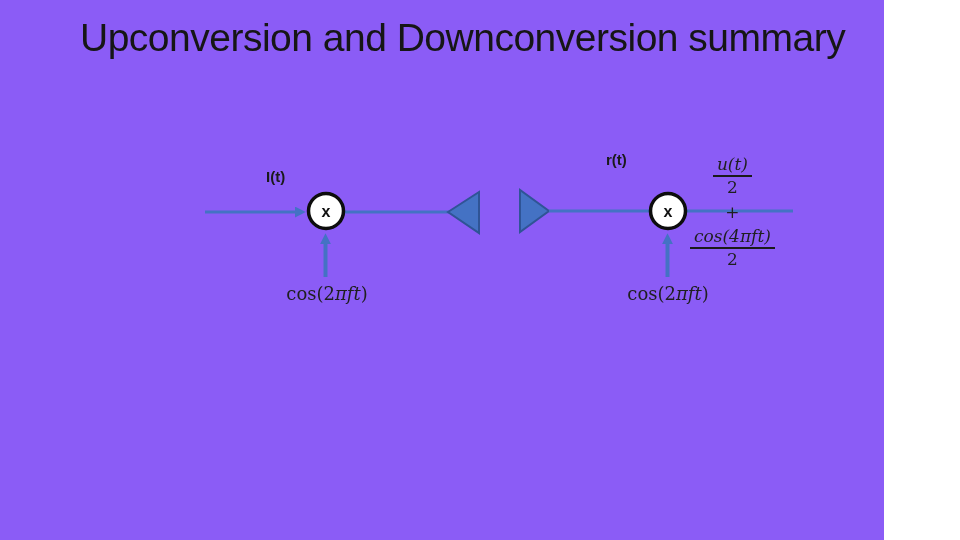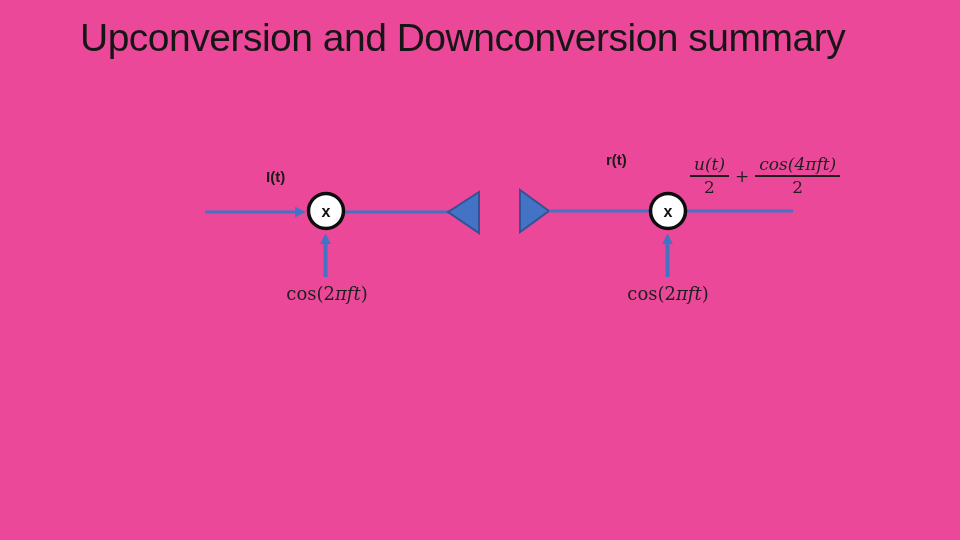--- a/index.html
+++ b/index.html
@@ -1,20 +1,20 @@
 <!DOCTYPE html>
 <html><head>
 <meta charset="utf-8">
 <style>
   html, body { margin: 0; padding: 0; background: #fff; }
   .slide {
     position: relative;
-    width: 960px;
+    width: 884px;
     height: 540px;
-    background: #ec4899;
+    background: #8b5cf6;
     overflow: hidden;
     font-family: "Liberation Sans", sans-serif;
   }
   .slide-title {
     position: absolute;
     left: 80px;
     top: 16px;
     font-size: 39px;
     letter-spacing: -0.5px;
     color: #161616;
@@ -55,20 +55,21 @@
   .formula {
     position: absolute;
     left: 690px;
     top: 155px;
     display: flex;
     align-items: center;
     gap: 5px;
     font-family: "DejaVu Serif", serif;
     font-size: 17px;
     color: #1f1f1f;
+    flex-direction: column;
   }
   .frac {
     display: inline-flex;
     flex-direction: column;
     align-items: center;
   }
   .frac .num {
     font-style: italic;
     padding: 0 4px 1px 4px;
     border-bottom: 2px solid #1a1a1a;

